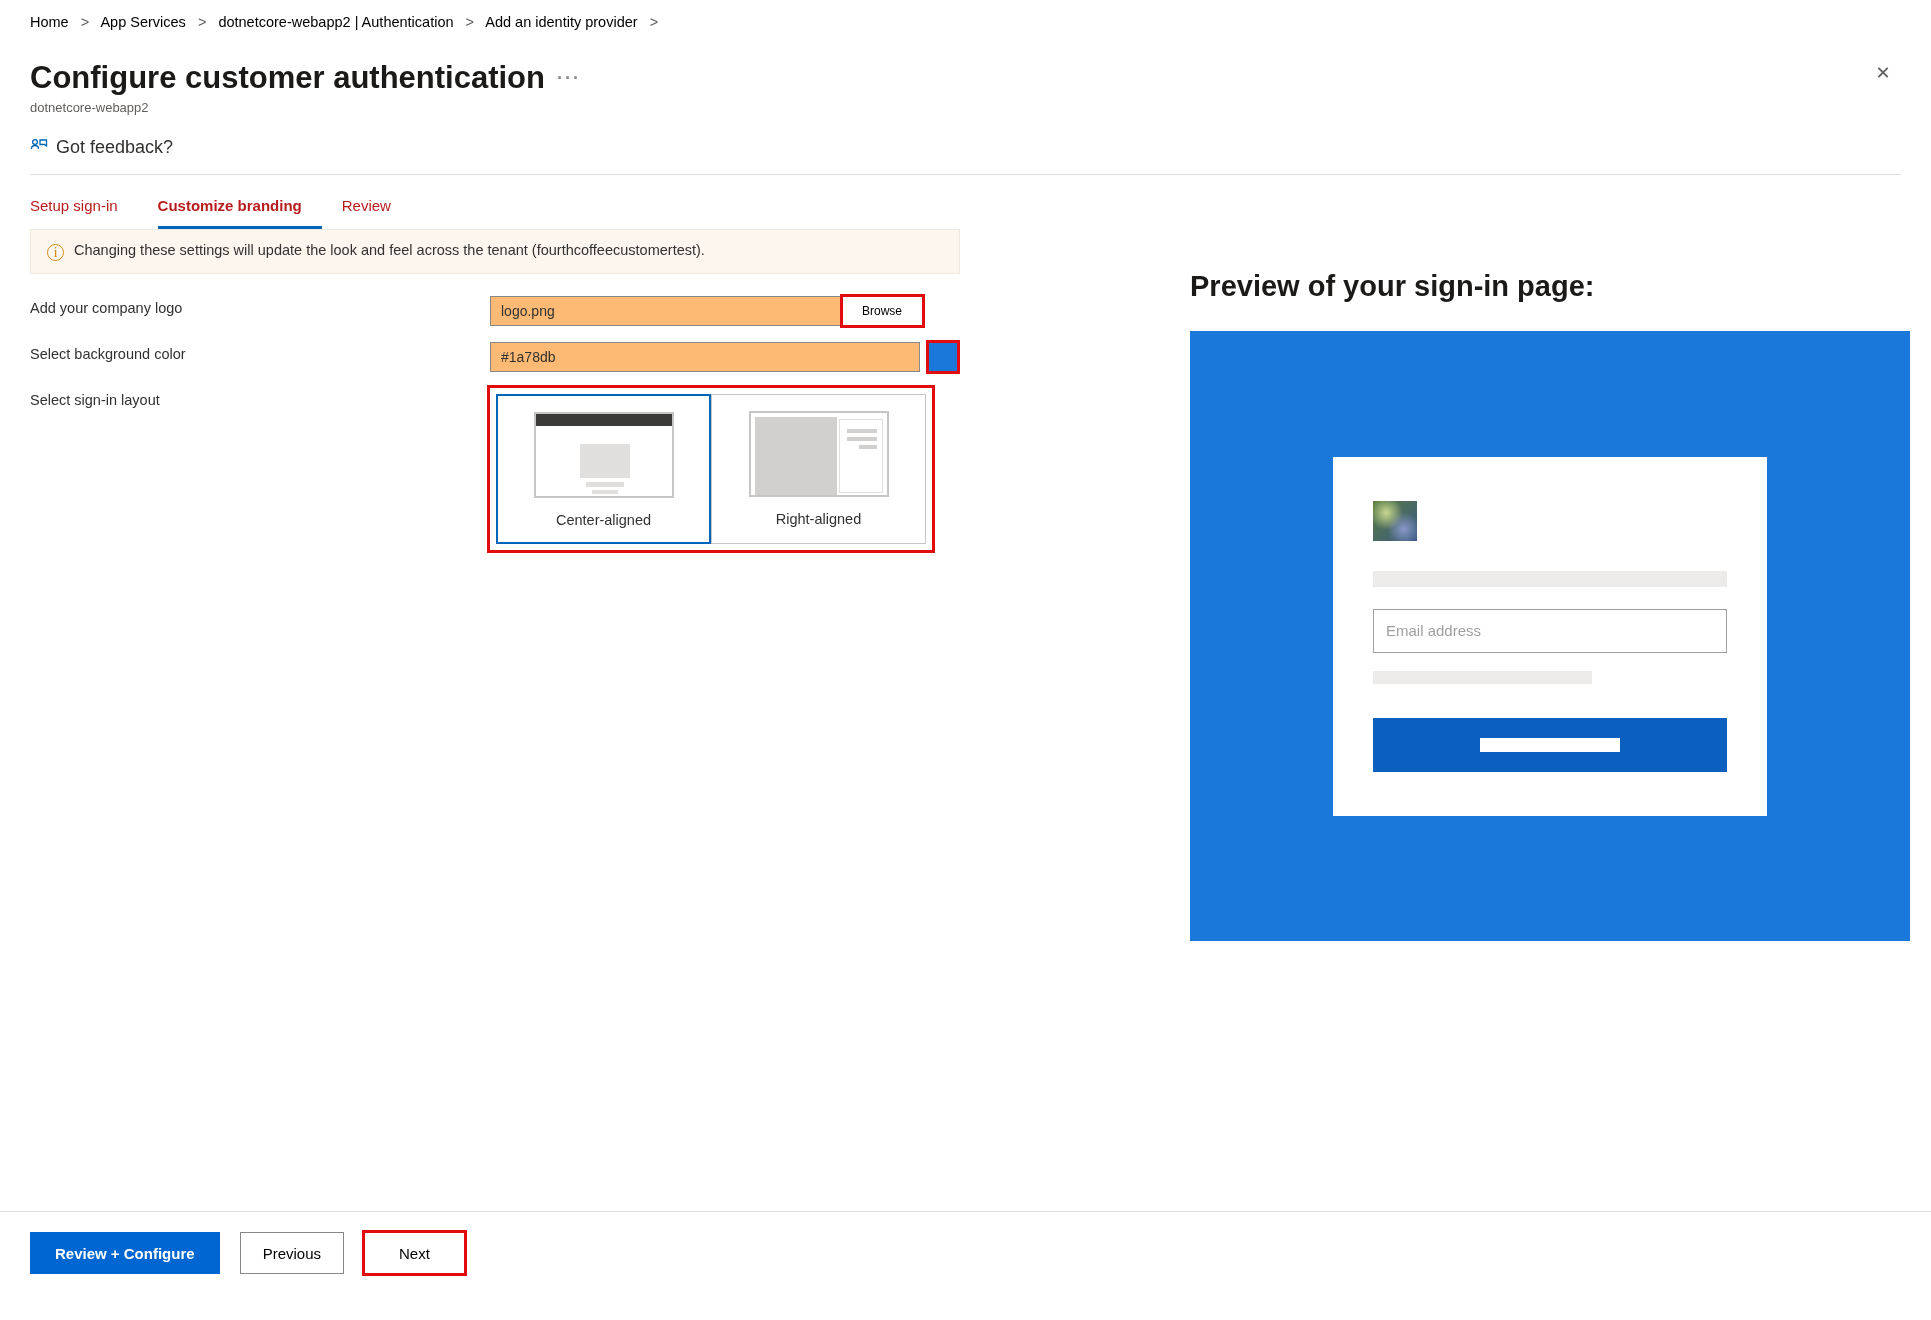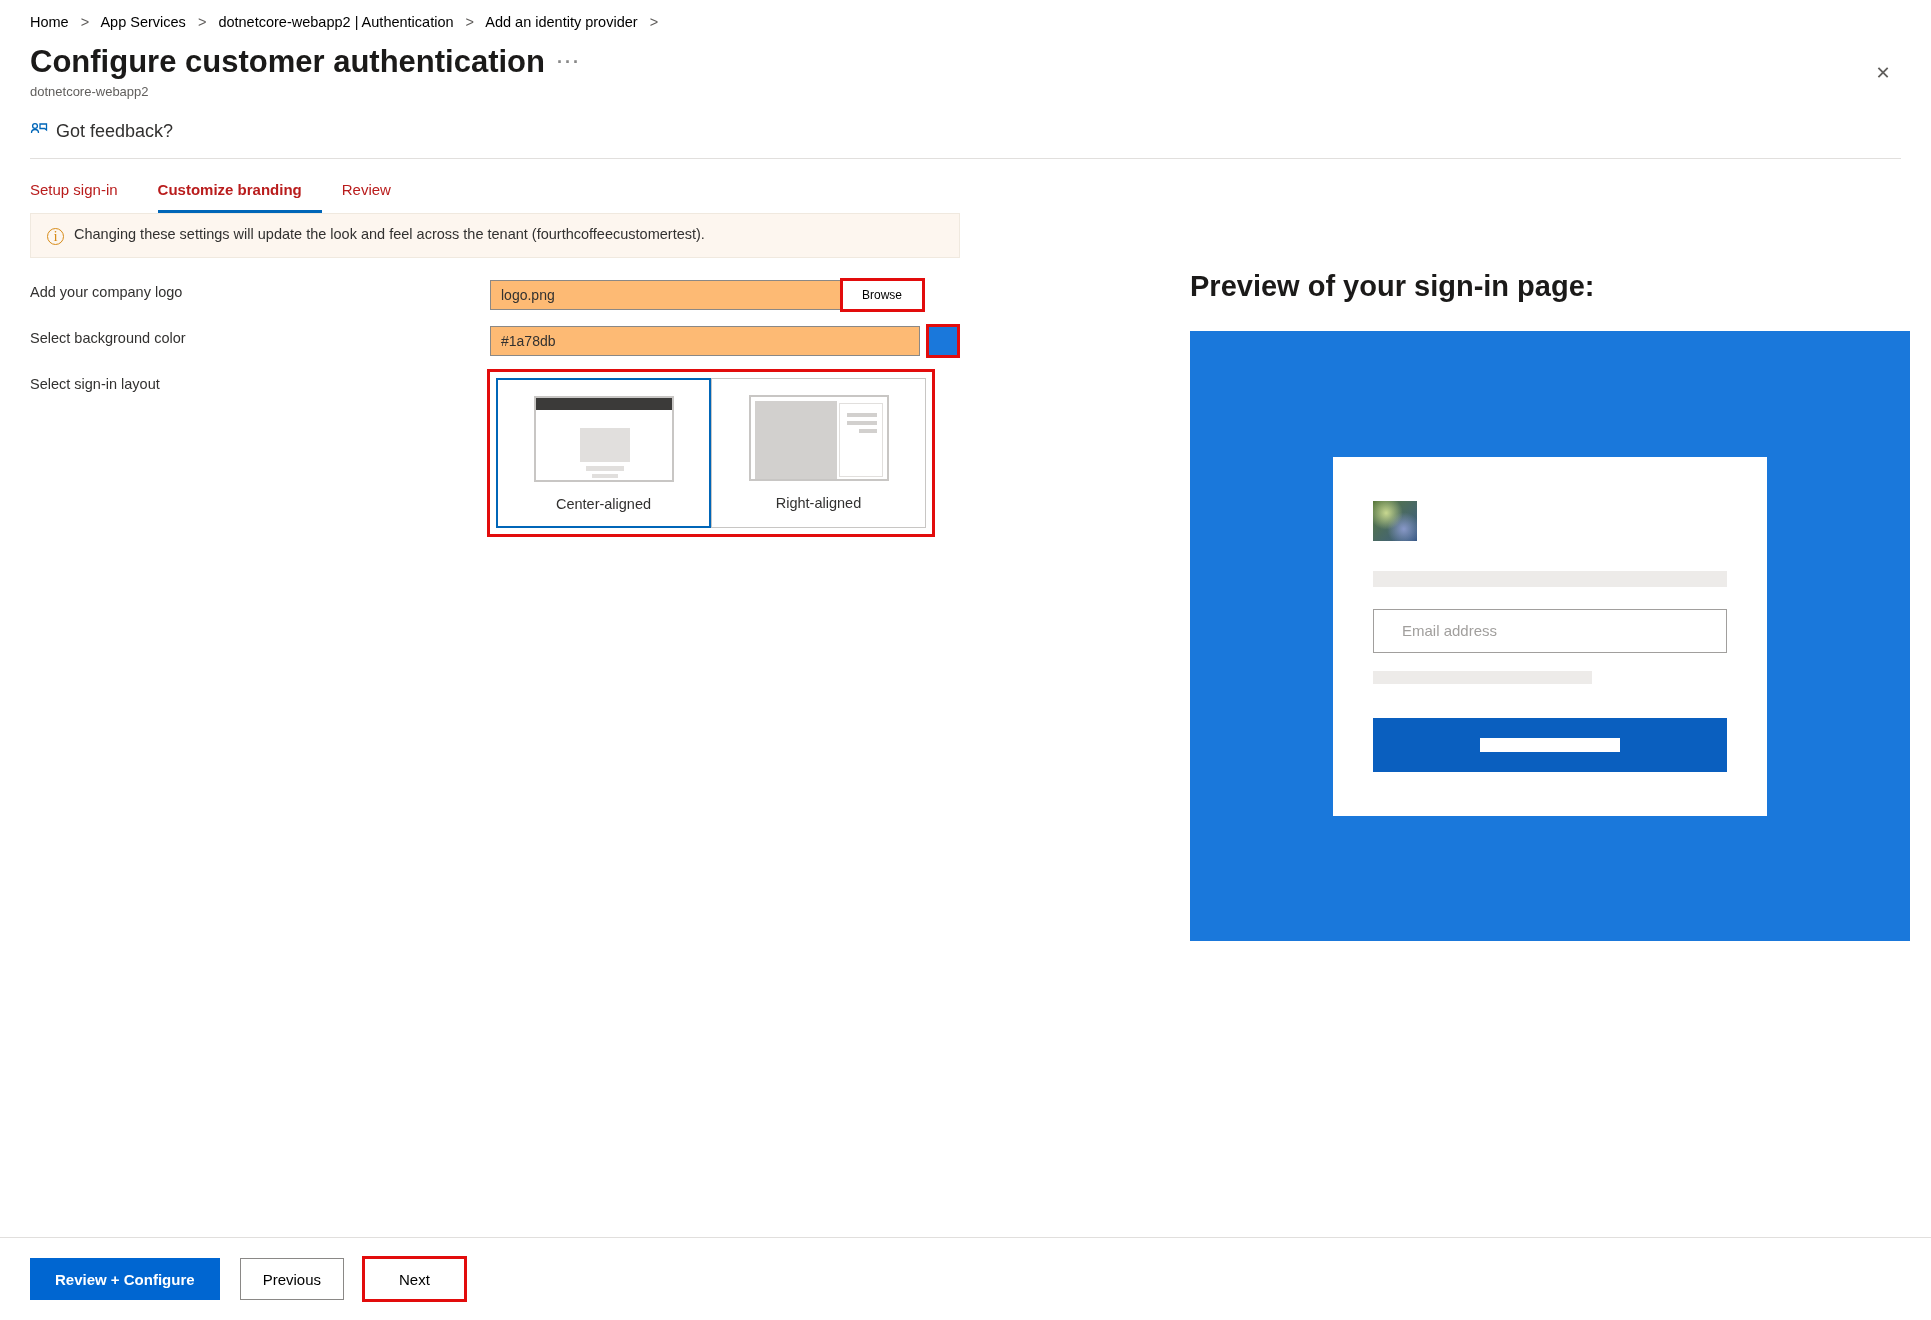--- a/index.html
+++ b/index.html
@@ -17,21 +17,21 @@
   
   .breadcrumb {
     padding: 14px 0 10px 0;
     font-size: 14.5px;
   }
   .breadcrumb a { color: #000000; text-decoration: none; cursor: pointer; }
   .breadcrumb .sep { color: #605e5c; margin: 0 8px; }
 
   
   .header-row { display: flex; align-items: flex-start; justify-content: space-between; }
-  .page-title { font-size: 31px; font-weight: 600; color: #1b1a19; margin-top: 4px; }
+  .page-title { font-size: 31px; font-weight: 600; color: #1b1a19; margin-top: 20px; }
   .title-dots { font-size: 18px; color: #888; margin-left: 12px; letter-spacing: 2px; position: relative; top:-4px;}
   .subtitle { font-size: 13px; color: #605e5c; margin-top: 4px; margin-bottom: 22px;}
   .close-x { font-size: 18px; color: #605e5c; cursor: pointer; padding: 8px; margin-top: 14px; width:36px; text-align:center;}
 
   
   .feedback-row { display:flex; align-items:center; gap:8px; padding-bottom: 16px; border-bottom: 1px solid #e1dfdd; }
   .feedback-icon { color:#0066b8; }
   .feedback-text { font-size: 18px; color: #323130; cursor:pointer; }
 
   
@@ -114,27 +114,27 @@
     width: 720px; height: 610px; background:#1a78db; display:flex; align-items:center; justify-content:center;
   }
   .preview-card {
     background:#fff; width: 434px; padding: 44px 40px 44px 40px;
   }
   .preview-logo { width:44px; height:40px; background:linear-gradient(135deg,#5a7a3a,#3a5a8a); margin-bottom:30px; position:relative; overflow:hidden;}
   .preview-logo::after{content:"";position:absolute;inset:0;background:radial-gradient(circle at 30% 30%, #c8d890 0%, transparent 40%), radial-gradient(circle at 70% 70%, #8898c8 0%, transparent 40%);}
   .gray-bar { background:#edebe9; height:16px; margin-bottom: 22px;}
   .gb1 { width: 100%; }
   .gb2 { width: 62%; height:13px; margin-bottom:34px;}
-  .preview-input { border:1px solid #a19f9d; height:44px; width:100%; padding:0 28px; color:#a19f9d; font-size:15px; margin-bottom:18px; display:flex; align-items:center;}
+  .preview-input { border:1px solid #a19f9d; height:44px; width:100%; padding:0 12px; color:#a19f9d; font-size:15px; margin-bottom:18px; display:flex; align-items:center;}
   .preview-button { background:#0a5fbf; height:54px; width:100%; display:flex; align-items:center; justify-content:center;}
   .preview-button .wb { background:#fff; width:140px; height:14px;}
 
   
   .footer {
-    position:absolute; left:0; right:0; bottom:0; border-top:1px solid #e1dfdd; padding: 20px 30px 20px 30px;
+    position:absolute; left:0; right:0; bottom:0; border-top:1px solid #e1dfdd; padding: 20px 30px 46px 30px;
     display:flex; gap:20px;
   }
   .btn { height:42px; padding: 0 22px; font-size:15px; font-family:inherit; cursor:pointer; border:1px solid #8a8886; background:#fff;}
   .btn-primary { background:#0066d1; color:#fff; border-color:#0066d1; font-weight:600; padding:0 24px;}
   .btn.prev { font-weight:400;}
 </style>
 </head>
 <body>
 
 <div class="breadcrumb">

